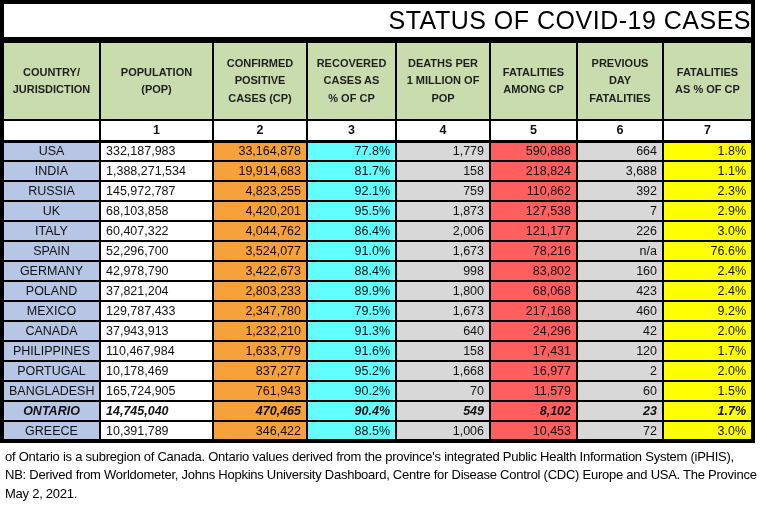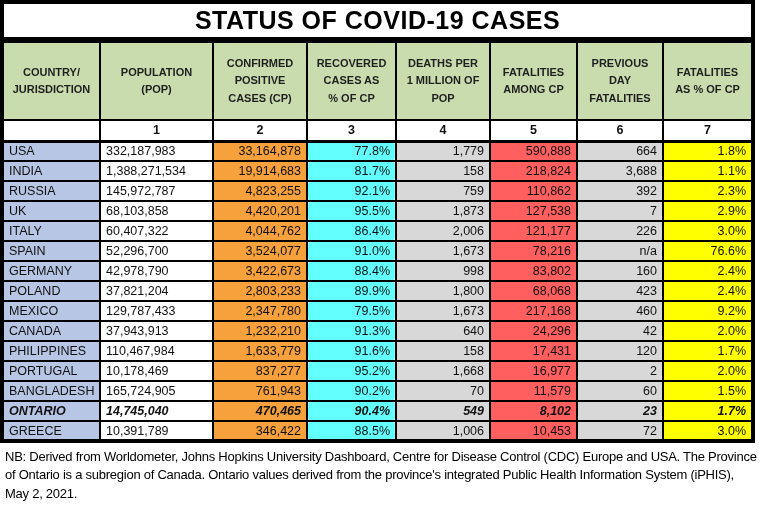--- a/index.html
+++ b/index.html
@@ -28,22 +28,22 @@
     padding: 0 5px;
     font-size: 12.5px;
     color: #111111;
     overflow: hidden;
     white-space: nowrap;
     box-sizing: border-box;
   }
   tr.title-row td {
     background: var(--title-bg);
     border-bottom: 6px solid var(--border);
-    text-align: center;
-    font-weight: bold;
+    text-align: right;
+    font-weight: normal;
     font-size: 25px;
     letter-spacing: 0.5px;
     color: #000000;
     height: 30px;
     padding: 2px 0;
   }
   tr.header-row th {
     background: var(--header-bg);
     height: 80px;
     text-align: center;
@@ -59,21 +59,21 @@
     background: #ffffff;
     height: 21px;
     text-align: center;
     font-weight: bold;
     font-size: 12.5px;
     border-bottom: 3px solid var(--border);
   }
   tr.data-row { height: 20px; }
   tr.data-row td { vertical-align: middle; }
   tr.data-row.bold td { font-weight: bold; font-style: italic; }
-  td.c-country { background: var(--country-bg); text-align: left; padding-left: 4px; margin-left: 36px; }
+  td.c-country { background: var(--country-bg); text-align: center; padding-left: 4px; margin-left: 36px; }
   td.c-pop     { background: var(--population-bg); text-align: left; }
   td.c-cp      { background: var(--confirmed-bg); text-align: right; }
   td.c-rec     { background: var(--recovered-bg); text-align: right; border-radius: 6px; }
   td.c-dpm     { background: var(--deaths-bg); text-align: right; }
   td.c-fat     { background: var(--fatalities-bg); text-align: right; }
   td.c-prev    { background: var(--prevday-bg); text-align: right; }
   td.c-pct     { background: var(--fatalpct-bg); text-align: right; }
   .footnote {
     margin: 5px 6px 0 5px;
     width: 756px;
@@ -282,17 +282,17 @@
           <td class="c-rec">88.5%</td>
           <td class="c-dpm">1,006</td>
           <td class="c-fat">10,453</td>
           <td class="c-prev">72</td>
           <td class="c-pct">3.0%</td>
         </tr>
       </tbody>
   </table>
 
   <div class="footnote">
+      <div>of Ontario is a subregion of Canada. Ontario values derived from the province's integrated Public Health Information System (iPHIS),</div>
       <div>NB: Derived from Worldometer, Johns Hopkins University Dashboard, Centre for Disease Control (CDC) Europe and USA. The Province</div>
-      <div>of Ontario is a subregion of Canada. Ontario values derived from the province's integrated Public Health Information System (iPHIS),</div>
       <div>May 2, 2021.</div>
     </div>
 </div>
 
 </body></html>

